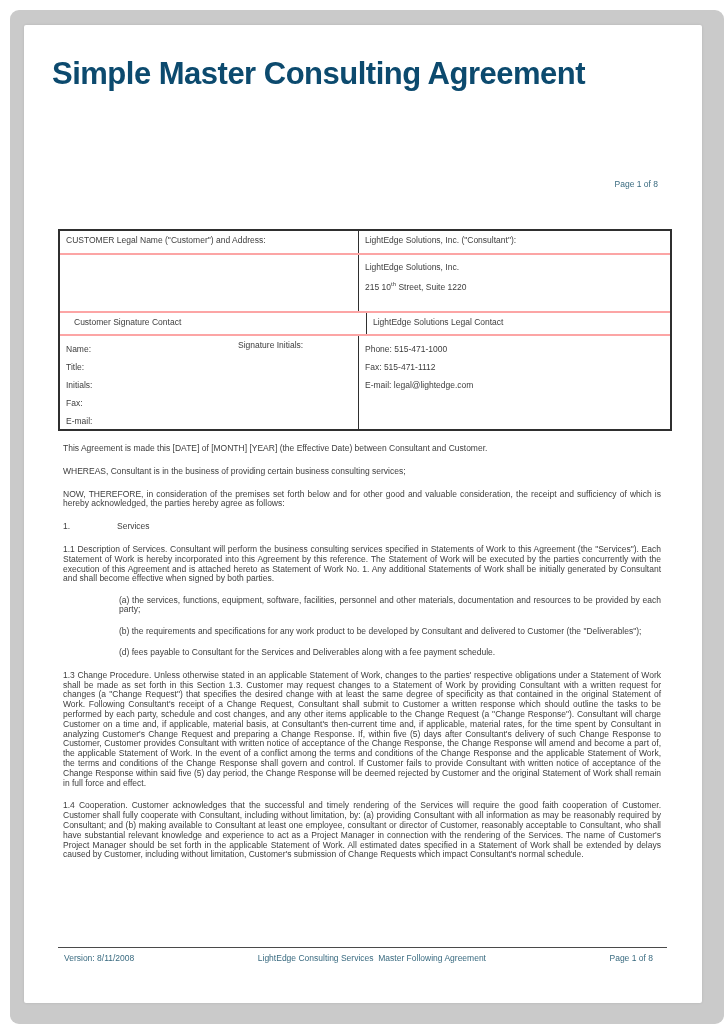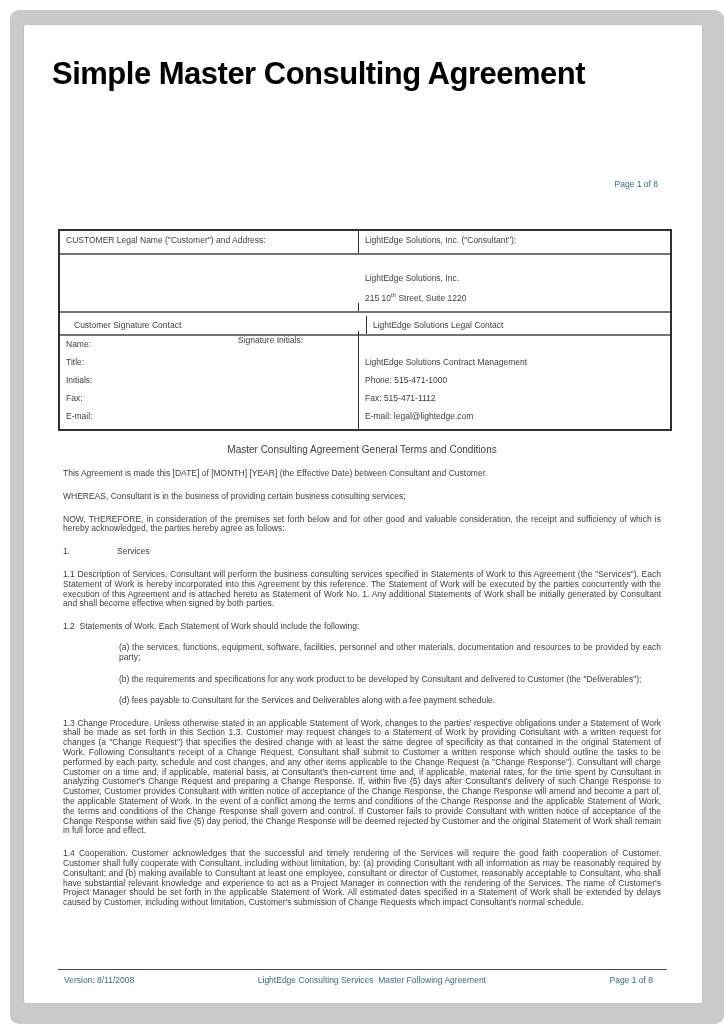--- a/index.html
+++ b/index.html
@@ -14,37 +14,37 @@
     position:absolute;left:10px;top:10px;width:714px;height:1014px;
     background:#cacaca;border-radius:9px;
   }
   .page{
     position:absolute;left:24px;top:25px;width:678px;height:978px;
     background:#ffffff;border-radius:2px;
     box-shadow:0 0 3px rgba(0,0,0,0.10);
   }
   .doc-title{
     margin:30px 0 0 28px;
-    font-size:31px;font-weight:bold;color:#000000;
+    font-size:31px;font-weight:bold;color:#0c4a6e;
     letter-spacing:-0.5px;line-height:38px;
   }
   .page-indicator-top{
     margin:86px 44px 0 0;
     text-align:right;
     font-size:8.5px;color:#3a6b80;
   }
   
   .ptable{
     margin:40px 0 0 34px;width:614px;
     border:2px solid #2f2f2f;
     box-sizing:border-box;
     font-size:8.5px;color:#3d3d3d;
   }
   .prow{display:flex;}
-  .prow + .prow{border-top:2px solid #737373;align-items:flex-end;}
+  .prow + .prow{border-top:2px solid #fca5a5;}
   .pcell-l{width:299px;border-right:1px solid #2f2f2f;box-sizing:border-box;padding:4px 6px;position:relative;}
   .pcell-r{flex:1;box-sizing:border-box;padding:4px 6px;}
   .row-h{height:22px;}
   .row-addr{height:56px;}
   .row-contact{height:21px;padding-left:8px;}
   .row-fields{height:93px;}
   .addr-line{line-height:17px;}
   .addr-line sup{font-size:6px;vertical-align:super;}
   .field-line{line-height:18px;}
   .sig-initials{position:absolute;left:178px;top:4px;}
@@ -56,21 +56,21 @@
   }
   .terms-heading{
     text-align:center;font-size:10px;line-height:12px;color:#3d3d3d;
     margin:0;
   }
   .para{margin:13px 0 0 0;white-space:pre-wrap;}
   .sec-num{display:inline-block;width:54px;}
   .sub-item{margin:11.5px 0 0 56px;white-space:pre-wrap;}
   
   .pfooter{
-    position:absolute;left:34px;right:35px;bottom:18px;
+    position:absolute;left:34px;right:35px;bottom:40px;
     border-top:1.5px solid #4a4a4a;
     padding:5px 14px 0 6px;
     display:flex;justify-content:space-between;
     font-size:8.5px;color:#3a6b80;
   }
   .pfooter .f-center{white-space:pre-wrap;}
 </style>
 </head>
 <body>
 
@@ -101,39 +101,36 @@
     <div class="prow row-fields">
       <div class="pcell-l">
         <div class="field-line">Name:</div>
         <div class="field-line">Title:</div>
         <div class="field-line">Initials:</div>
         <div class="field-line">Fax:</div>
         <div class="field-line">E-mail:</div>
         <div class="sig-initials">Signature Initials:</div>
       </div>
       <div class="pcell-r">
-        <div class="field-line">LightEdge Solutions Contract Management</div>
         <div class="field-line">Phone: 515-471-1000</div>
         <div class="field-line">Fax: 515-471-1112</div>
         <div class="field-line">E-mail: legal@lightedge.com</div>
       </div>
     </div>
   </div>
 
   <div class="terms">
-    <div class="terms-heading">Master Consulting Agreement General Terms and Conditions</div>
 
     <p class="para">This Agreement is made this [DATE] of [MONTH] [YEAR] (the Effective Date) between Consultant and Customer.</p>
     <p class="para">WHEREAS, Consultant is in the business of providing certain business consulting services;</p>
     <p class="para">NOW, THEREFORE, in consideration of the premises set forth below and for other good and valuable consideration, the receipt and sufficiency of which is hereby acknowledged, the parties hereby agree as follows:</p>
 
     <p class="para"><span class="sec-num">1.</span><span>Services</span></p>
 
     <p class="para">1.1 Description of Services. Consultant will perform the business consulting services specified in Statements of Work to this Agreement (the "Services"). Each Statement of Work is hereby incorporated into this Agreement by this reference. The Statement of Work will be executed by the parties concurrently with the execution of this Agreement and is attached hereto as Statement of Work No. 1. Any additional Statements of Work shall be initially generated by Consultant and shall become effective when signed by both parties.</p>
-    <p class="para">1.2  Statements of Work. Each Statement of Work should include the following:</p>
 
     <p class="sub-item">(a) the services, functions, equipment, software, facilities, personnel and other materials, documentation and resources to be provided by each party;</p>
     <p class="sub-item">(b) the requirements and specifications for any work product to be developed by Consultant and delivered to Customer (the "Deliverables");</p>
     <p class="sub-item">(d) fees payable to Consultant for the Services and Deliverables along with a fee payment schedule.</p>
 
     <p class="para">1.3 Change Procedure. Unless otherwise stated in an applicable Statement of Work, changes to the parties' respective obligations under a Statement of Work shall be made as set forth in this Section 1.3. Customer may request changes to a Statement of Work by providing Consultant with a written request for changes (a "Change Request") that specifies the desired change with at least the same degree of specificity as that contained in the original Statement of Work. Following Consultant's receipt of a Change Request, Consultant shall submit to Customer a written response which should outline the tasks to be performed by each party, schedule and cost changes, and any other items applicable to the Change Request (a "Change Response"). Consultant will charge Customer on a time and, if applicable, material basis, at Consultant's then-current time and, if applicable, material rates, for the time spent by Consultant in analyzing Customer's Change Request and preparing a Change Response. If, within five (5) days after Consultant's delivery of such Change Response to Customer, Customer provides Consultant with written notice of acceptance of the Change Response, the Change Response will amend and become a part of, the applicable Statement of Work. In the event of a conflict among the terms and conditions of the Change Response and the applicable Statement of Work, the terms and conditions of the Change Response shall govern and control. If Customer fails to provide Consultant with written notice of acceptance of the Change Response within said five (5) day period, the Change Response will be deemed rejected by Customer and the original Statement of Work shall remain in full force and effect.</p>
     <p class="para">1.4 Cooperation. Customer acknowledges that the successful and timely rendering of the Services will require the good faith cooperation of Customer. Customer shall fully cooperate with Consultant, including without limitation, by: (a) providing Consultant with all information as may be reasonably required by Consultant; and (b) making available to Consultant at least one employee, consultant or director of Customer, reasonably acceptable to Consultant, who shall have substantial relevant knowledge and experience to act as a Project Manager in connection with the rendering of the Services. The name of Customer's Project Manager should be set forth in the applicable Statement of Work. All estimated dates specified in a Statement of Work shall be extended by delays caused by Customer, including without limitation, Customer's submission of Change Requests which impact Consultant's normal schedule.</p>
   </div>
 
   <div class="pfooter">

